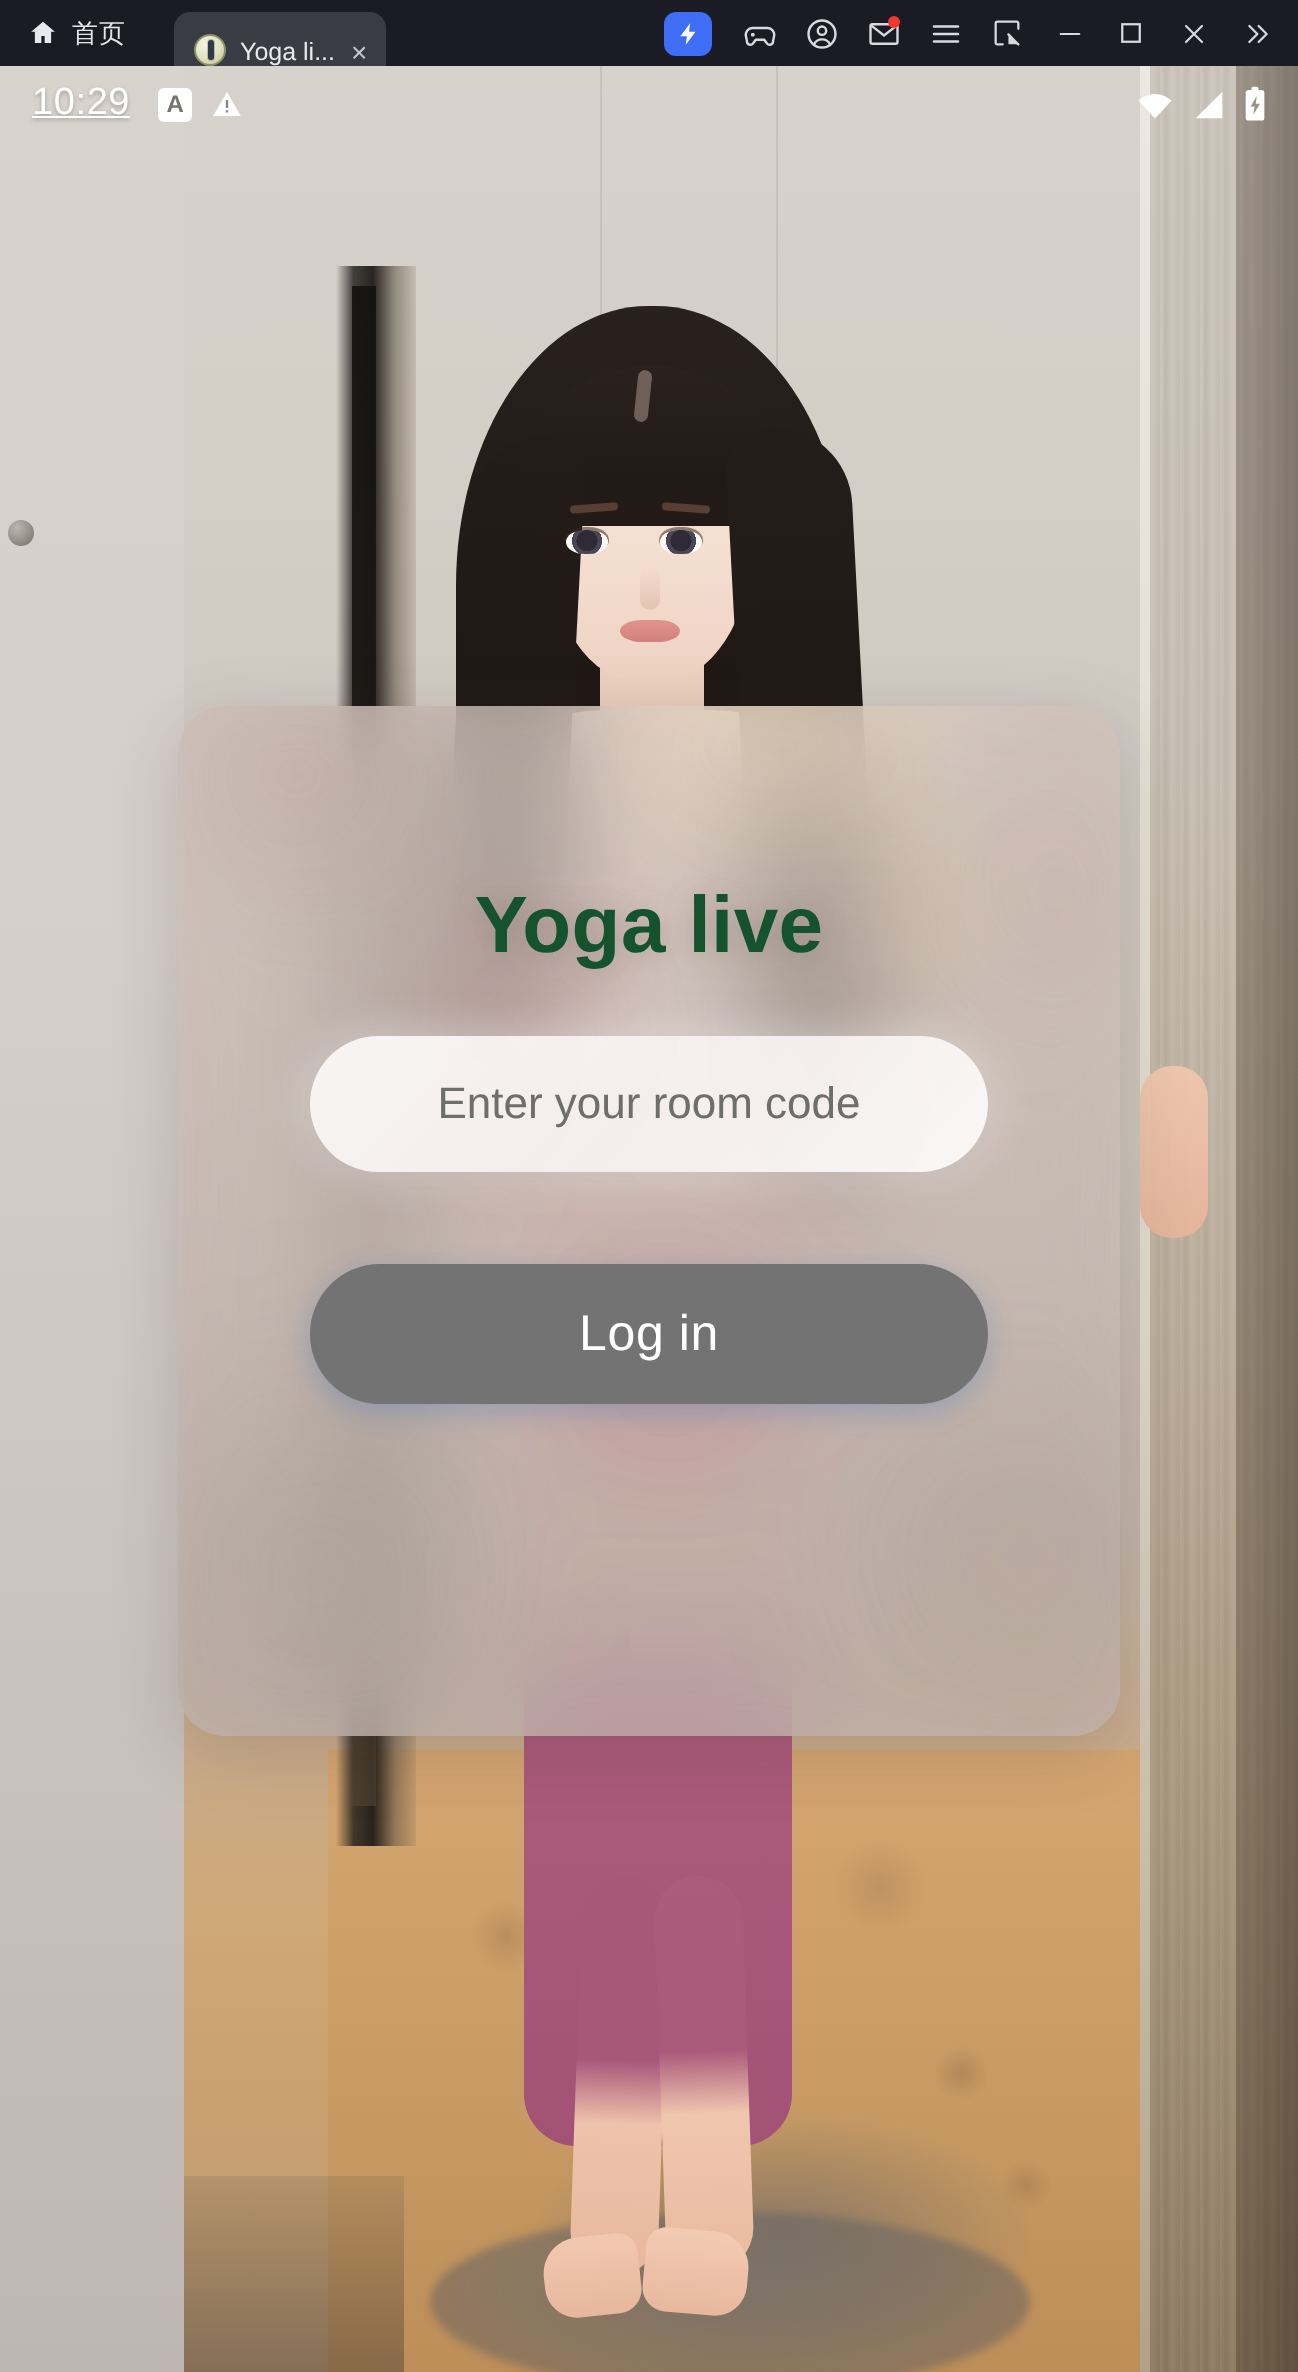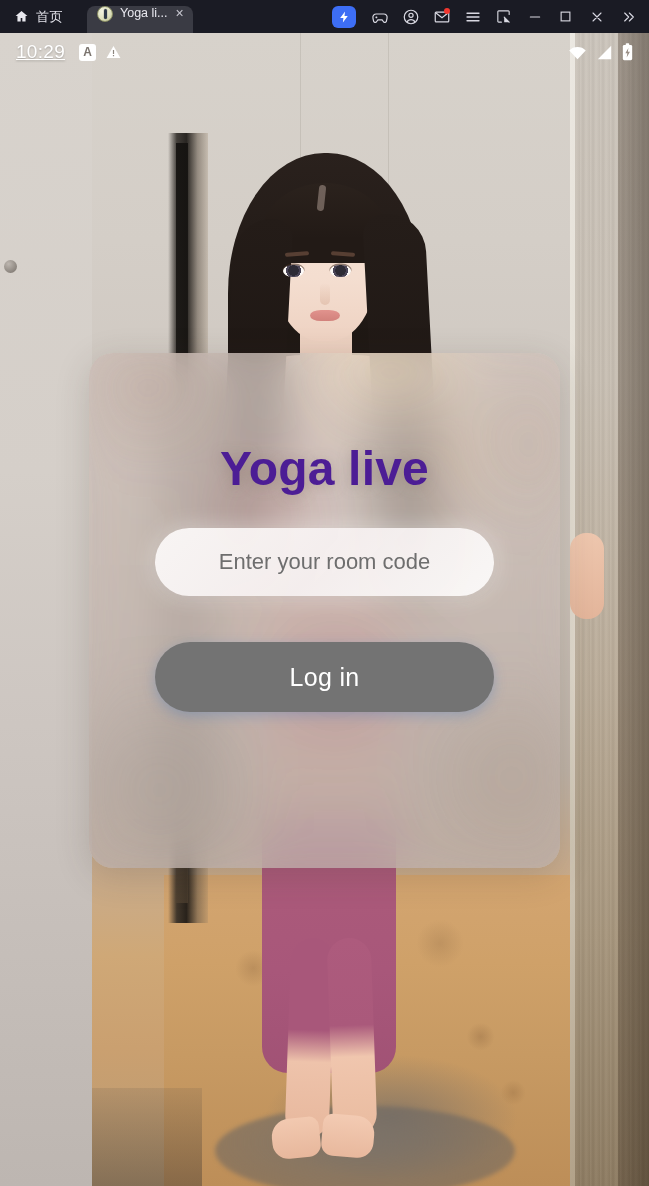--- a/index.html
+++ b/index.html
@@ -38,21 +38,21 @@
     color: #e4e4ec;
     letter-spacing: .5px;
   }
   .tabstrip {
     display: flex;
     align-items: flex-end;
     height: 33px;
   }
   .tab {
     display: flex;
-    align-items: flex-start;
+    align-items: flex-end;
     gap: 7px;
     height: 27px;
     padding: 0 8px 0 10px;
     background: #3a3b44;
     border-radius: 8px 8px 0 0;
     min-width: 104px;
     box-sizing: border-box;
     margin-bottom: 0;
   }
   .tab-favicon {
@@ -414,22 +414,22 @@
   }
   .card-inner {
     position: relative;
     z-index: 2;
     padding: 0 66px;
     box-sizing: border-box;
     height: 100%;
   }
   .card-title {
     text-align: center;
-    color: #4c1d95;
-    font-size: 48px;
+    color: #14532d;
+    font-size: 40px;
     font-weight: 700;
     letter-spacing: .2px;
     margin: 0;
     padding-top: 88px;
     text-shadow: 0 2px 14px rgba(120,100,90,.35);
   }
   .field {
     margin-top: 32px;
     height: 68px;
     border-radius: 34px;

